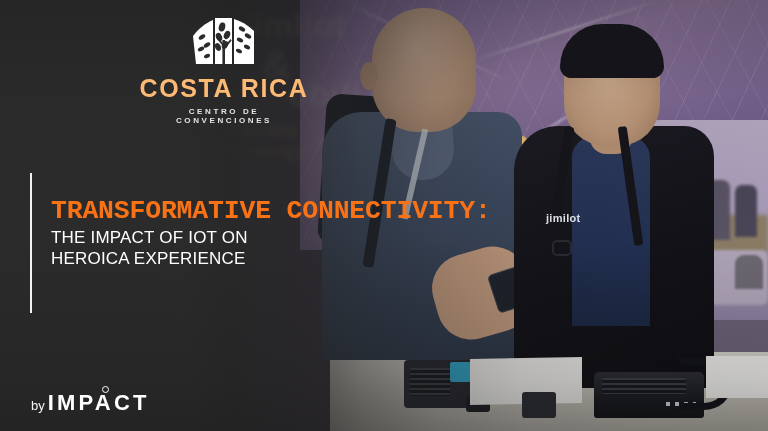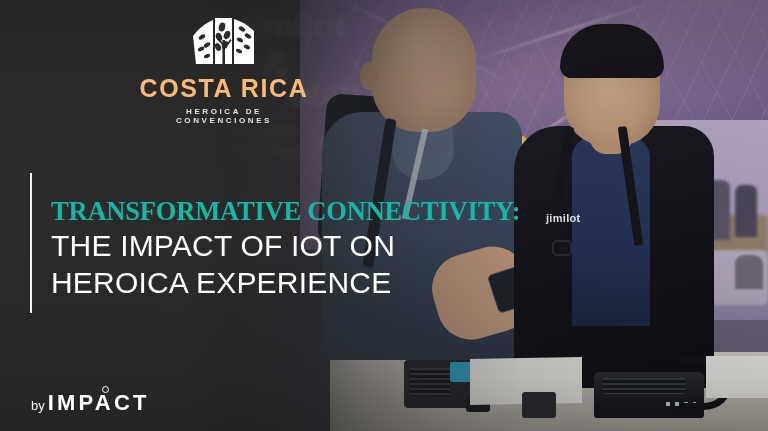--- a/index.html
+++ b/index.html
@@ -249,26 +249,26 @@
     margin-top:6px; font-family:"Liberation Sans", sans-serif;
   }
 
   
   .rule {
     position:absolute; left:30px; top:173px; width:2px; height:140px;
     background:#f2f2f2; z-index:6;
   }
   .headline { position:absolute; left:51px; top:198px; z-index:6; }
   .hl-1 {
-    color:#14b8a6; font-size:26.5px; font-weight:700; letter-spacing:-0.2px;
+    color:#f97316; font-size:26.5px; font-weight:700; letter-spacing:-0.2px;
     line-height:1.03; white-space:nowrap;
-    font-family:Liberation Serif, serif;
+    font-family:Liberation Mono, monospace;
   }
   .hl-2, .hl-3 {
-    color:#fff; font-size:30px; font-weight:300; letter-spacing:.2px;
+    color:#fff; font-size:17px; font-weight:300; letter-spacing:.2px;
     line-height:1.22; white-space:nowrap;
     font-family:"Liberation Sans", sans-serif;
   }
   .hl-2 { margin-top:3px; }
 
   
   .by-heroica {
     position:absolute; left:31px; top:390px; z-index:6;
     display:flex; align-items:baseline;
     font-family:"Liberation Sans", sans-serif;
@@ -378,21 +378,21 @@
         <ellipse cx="59" cy="22" rx="3.5" ry="2.1" transform="rotate(30 59 22)"></ellipse>
         <ellipse cx="51" cy="26" rx="3.4" ry="2" transform="rotate(28 51 26)"></ellipse>
         <ellipse cx="58" cy="33" rx="3.3" ry="2" transform="rotate(28 58 33)"></ellipse>
         <ellipse cx="50" cy="37" rx="3.2" ry="1.9" transform="rotate(26 50 37)"></ellipse>
         <path d="M33.4 26 L33.4 50 L36 50 L36 26 Z"></path>
         <path d="M34.6 30 L28 22 L27 23.6 L34.2 32.4 Z"></path>
         <path d="M34.8 33 L41.6 25 L42.6 26.6 L35.4 35.4 Z"></path>
       </g>
     </svg>
     <div class="cr-name">COSTA RICA</div>
-    <div class="cr-sub">HEROICA DE CONVENCIONES</div>
+    <div class="cr-sub">CENTRO DE CONVENCIONES</div>
   </div>
 
   <div class="rule"></div>
   <div class="headline">
     <div class="hl-1">TRANSFORMATIVE CONNECTIVITY:</div>
     <div class="hl-2">THE IMPACT OF IOT ON</div>
     <div class="hl-3">HEROICA EXPERIENCE</div>
   </div>
 
   <div class="by-heroica">

